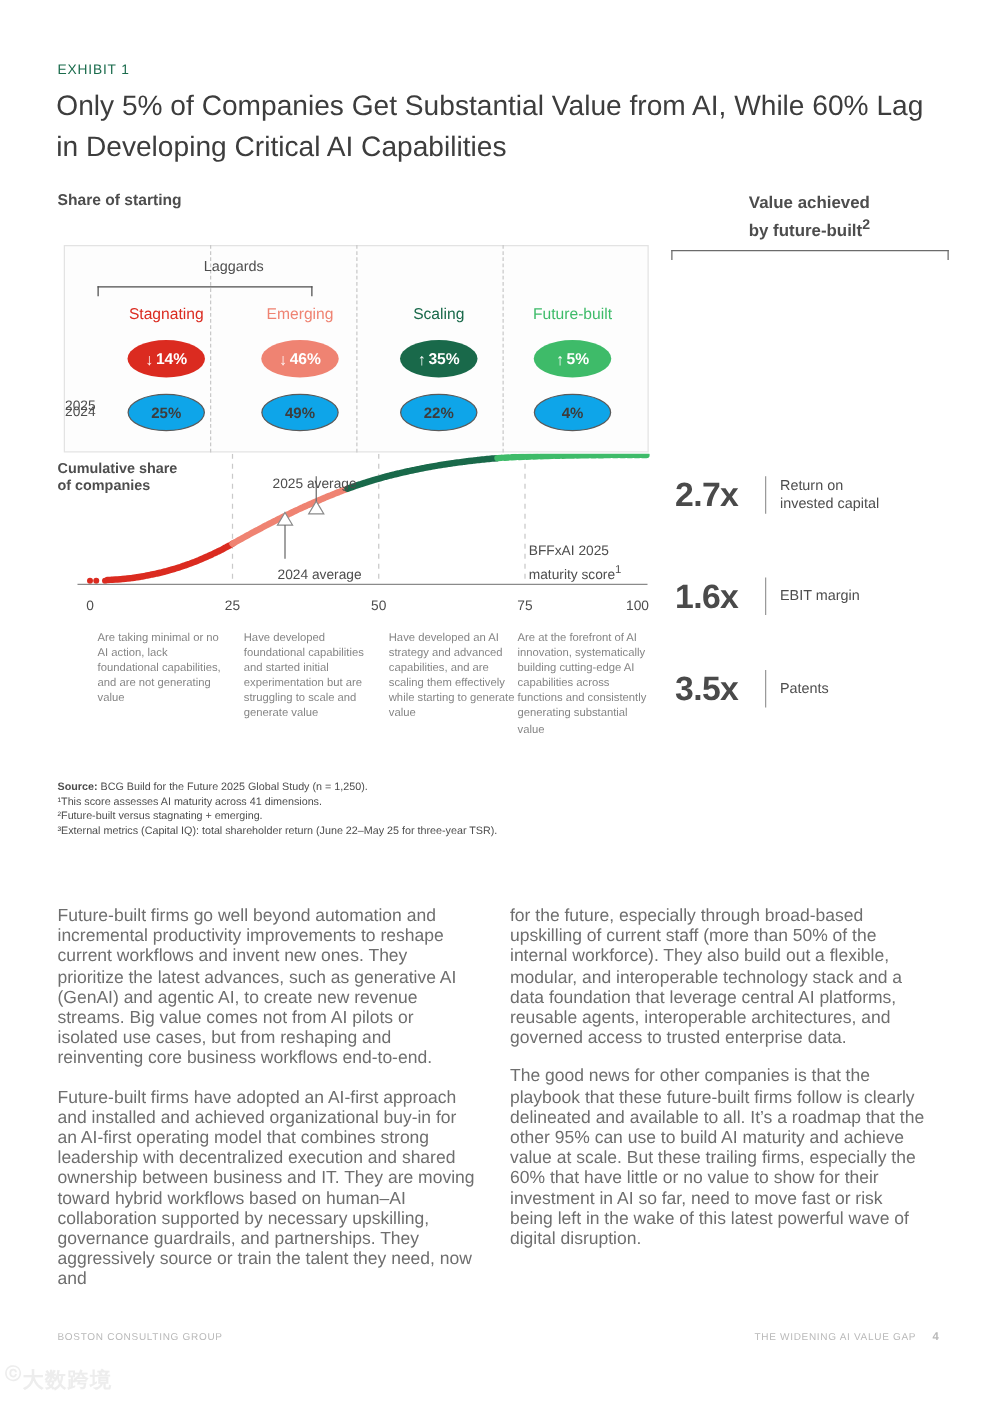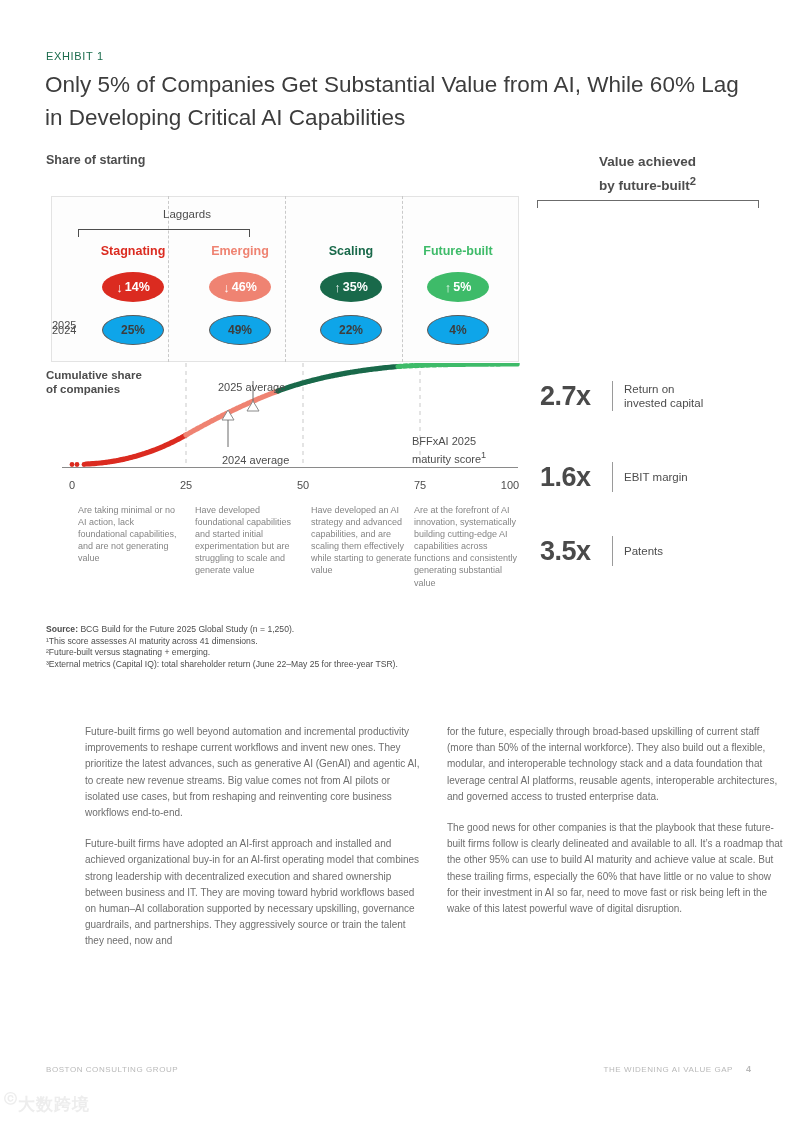--- a/index.html
+++ b/index.html
@@ -44,21 +44,21 @@
     font-size:11.5px;color:#4d4d4d;
   }
   .laggards-bracket{
     position:absolute;left:78px;top:229px;width:170px;height:7px;
     border-top:1.4px solid #4d4d4d;border-left:1.4px solid #4d4d4d;
     border-right:1.4px solid #4d4d4d;
   }
 
   .col-head{
     position:absolute;top:244px;width:110px;text-align:center;
-    font-size:12.5px;font-weight:bold;
+    font-size:12.5px;font-weight:normal;
   }
   .row-label{
     position:absolute;left:52px;width:40px;text-align:left;
     font-size:11px;color:#4d4d4d;
   }
 
   .pill{
     position:absolute;width:62px;height:30px;border-radius:50%;
     display:flex;align-items:center;justify-content:center;
     font-size:12.5px;font-weight:bold;color:#ffffff;
@@ -78,21 +78,21 @@
     font-size:11.5px;font-weight:bold;color:#4d4d4d;line-height:14px;
   }
   .curve-wrap{position:absolute;left:46px;top:363px;width:480px;height:115px;}
   .ann-2025{
     position:absolute;left:218px;top:381px;font-size:11px;color:#4d4d4d;
   }
   .ann-2024{
     position:absolute;left:222px;top:454px;font-size:11px;color:#4d4d4d;
   }
   .bffxai{
-    position:absolute;left:412px;top:434px;width:100px;
+    position:absolute;left:423px;top:434px;width:100px;
     font-size:11px;color:#4d4d4d;line-height:14px;
   }
   .axis-tick{
     position:absolute;top:479px;width:30px;text-align:center;
     font-size:11px;color:#4d4d4d;
   }
 
   
   .col-desc{
     position:absolute;top:504px;width:102px;
@@ -114,21 +114,21 @@
   }
   .metric{position:absolute;left:540px;width:215px;height:40px;display:flex;align-items:center;}
   .metric .mval{
     width:72px;text-align:left;font-size:27px;font-weight:bold;color:#4a4a4a;
     letter-spacing:-0.5px;
   }
   .metric .mdiv{width:1px;height:30px;background:#9a9a9a;margin-right:11px;}
   .metric .mlabel{font-size:11.5px;line-height:14px;color:#4d4d4d;}
 
   
-  .body-col{position:absolute;width:336px;font-size:10px;line-height:16.2px;color:#6e6e6e;margin-left:39px;}
+  .body-col{position:absolute;width:336px;font-size:14px;line-height:16.2px;color:#6e6e6e;}
   .body-col p{margin:0 0 15px 0;}
 
   
   .foot-left{
     position:absolute;left:46px;top:1065px;font-size:8px;
     letter-spacing:.07em;color:#b9b9b9;
   }
   .foot-right{
     position:absolute;right:60px;top:1065px;font-size:8px;
     letter-spacing:.07em;color:#b9b9b9;

